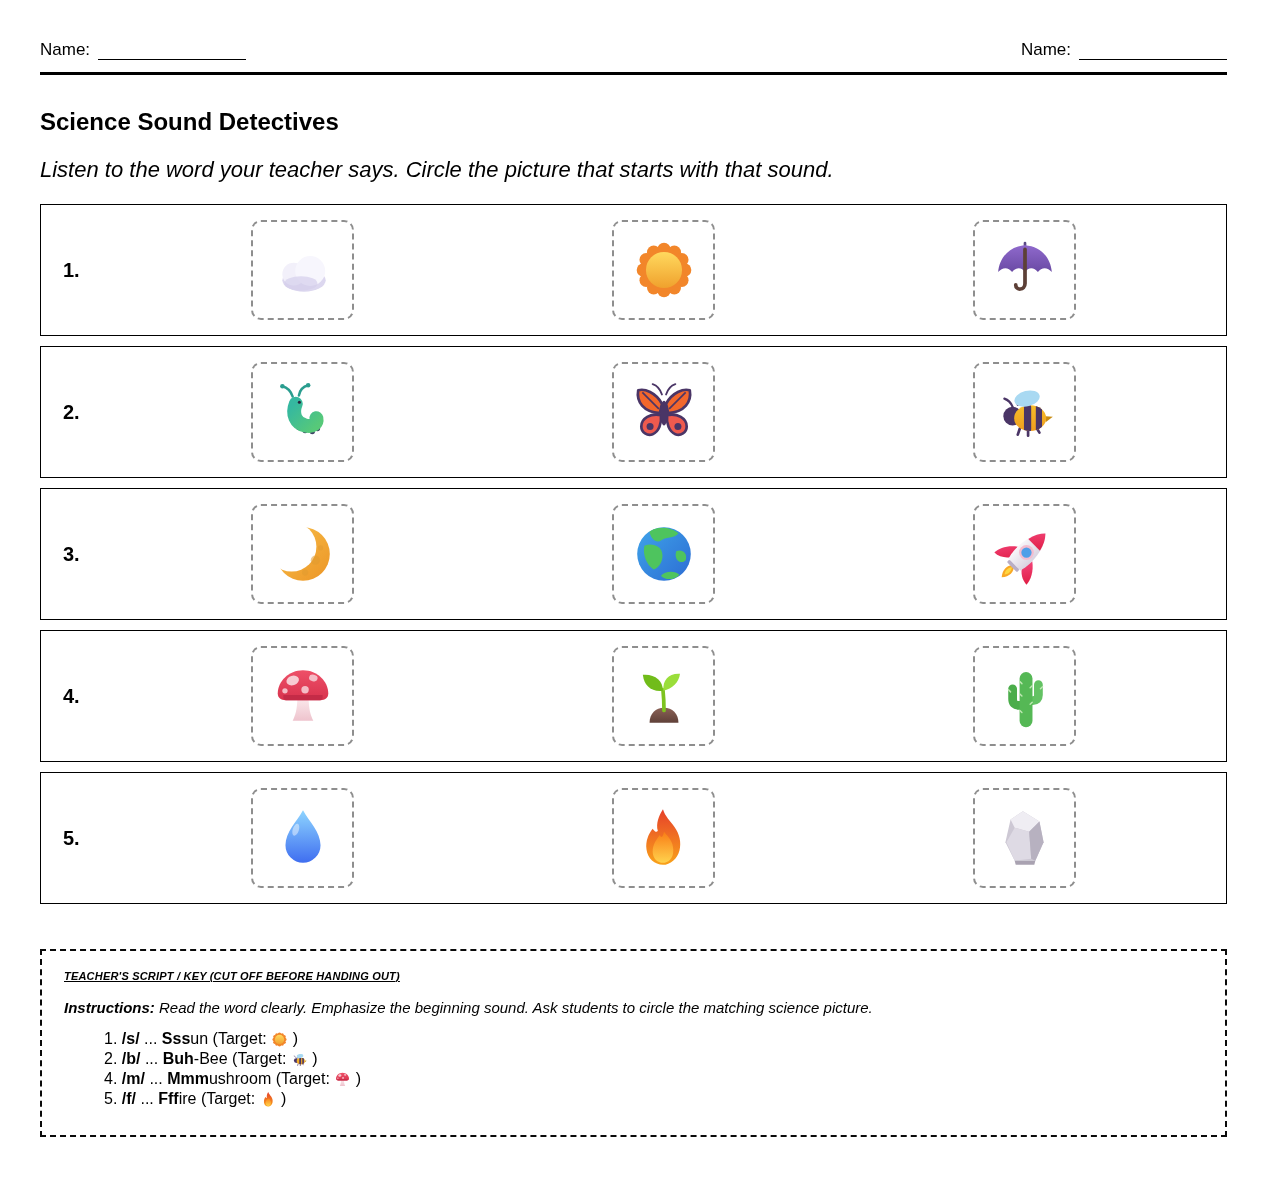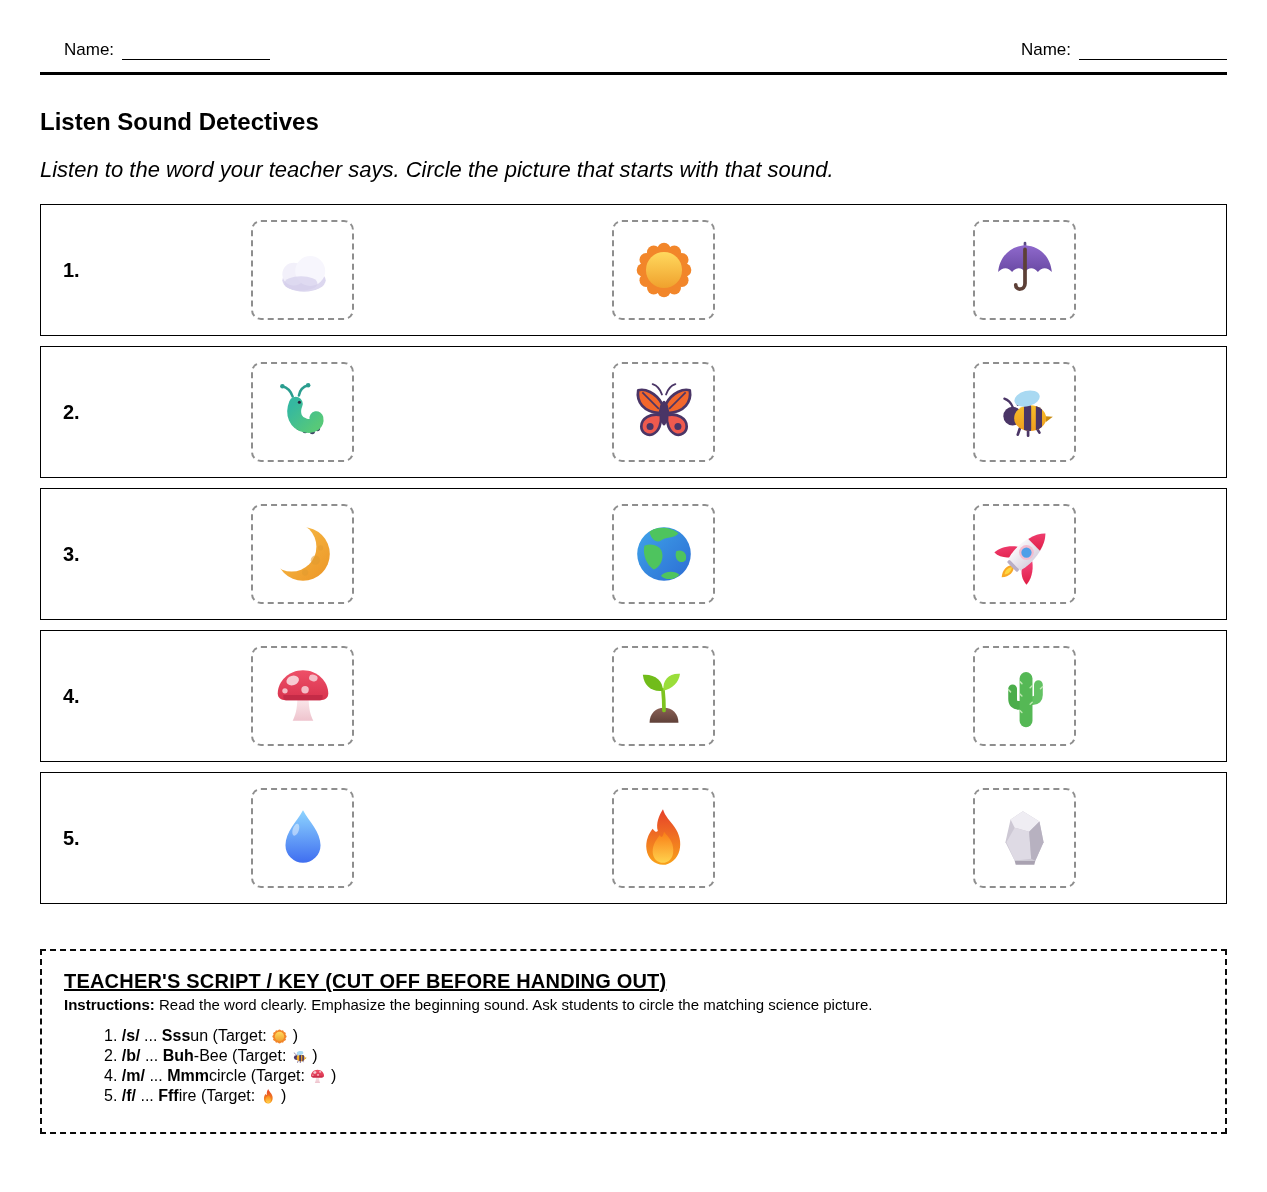--- a/index.html
+++ b/index.html
@@ -6,21 +6,21 @@
   body{
     width:1267px;height:1192px;
     font-family:"Liberation Sans", sans-serif;
     color:#000;
     position:relative;
     box-sizing:border-box;
   }
   .page{padding:40px 40px 0 40px;}
 
   
-  .hdr{display:flex;justify-content:space-between;align-items:flex-end;font-size:17px;margin-left:24px;}
+  .hdr{display:flex;justify-content:space-between;align-items:flex-end;font-size:17px;}
   .hdr .pair{display:flex;align-items:flex-end;}
   .fill-line{display:inline-block;border-bottom:1.6px solid #000;height:1px;margin-left:8px;}
   .fill-line.name{width:148px;}
   .fill-line.date{width:148px;}
   .hdr-rule{border:none;border-top:3px solid #000;margin:12px 0 0 0;}
 
   
   .title{font-size:24px;font-weight:bold;margin-top:33px;}
   .instr{font-size:22px;font-style:italic;margin-top:21px;}
 
@@ -44,22 +44,22 @@
   .opt-box.p0{left:210px;}
   .opt-box.p1{left:571px;}
   .opt-box.p2{left:932px;}
   .opt-box svg{width:66px;height:66px;display:block;}
 
   
   .key-box{
     margin-top:45px;border:2.5px dashed #0a0a0a;
     padding:19px 22px 26px 22px;box-sizing:border-box;
   }
-  .key-head{font-size:20px;font-weight:bold;text-decoration:underline;letter-spacing:.2px;}
-  .key-instr{font-size:15px;margin-top:3px;}
+  .key-head{font-size:11px;font-weight:bold;text-decoration:underline;letter-spacing:.2px;font-style:italic;}
+  .key-instr{font-size:15px;margin-top:17px;font-style:italic;}
   .key-instr .lbl{font-weight:bold;}
   .key-list{margin-top:13px;padding-left:40px;font-size:16px;line-height:20px;}
   .key-item{margin:0;}
   .k-b{font-weight:bold;}
   .target-icon{display:inline-block;}
   .target-icon svg{width:17px;height:17px;vertical-align:-3.5px;display:inline-block;}
 </style>
 </head>
 <body>
 
@@ -298,21 +298,21 @@
       <span>Name:</span>
       <span class="fill-line name"></span>
     </div>
     <div class="pair">
       <span>Name:</span>
       <span class="fill-line date"></span>
     </div>
   </div>
   <hr class="hdr-rule">
 
-  <div class="title">Listen Sound Detectives</div>
+  <div class="title">Science Sound Detectives</div>
   <div class="instr">Listen to the word your teacher says. Circle the picture that starts with that sound.</div>
 
   <div class="rows">
     <div class="q-row">
       <span class="q-num">1.</span>
       <div class="opt-box p0">
           <svg viewBox="0 0 64 64">
             <use href="#icon-cloud" xlink:href="#icon-cloud"></use>
           </svg>
         </div>
@@ -427,21 +427,21 @@
         <span>(Target:</span>
         <span class="target-icon"><svg viewBox="0 0 64 64">
               <use href="#icon-bee" xlink:href="#icon-bee"></use>
             </svg></span>
         <span>)</span>
       </div>
       <div class="key-item">
         <span>4.</span>
         <span class="k-b">/m/</span>
         <span>...</span>
-        <span><span class="k-b">Mmm</span><span>circle</span></span>
+        <span><span class="k-b">Mmm</span><span>ushroom</span></span>
         <span>(Target:</span>
         <span class="target-icon"><svg viewBox="0 0 64 64">
               <use href="#icon-mushroom" xlink:href="#icon-mushroom"></use>
             </svg></span>
         <span>)</span>
       </div>
       <div class="key-item">
         <span>5.</span>
         <span class="k-b">/f/</span>
         <span>...</span>

